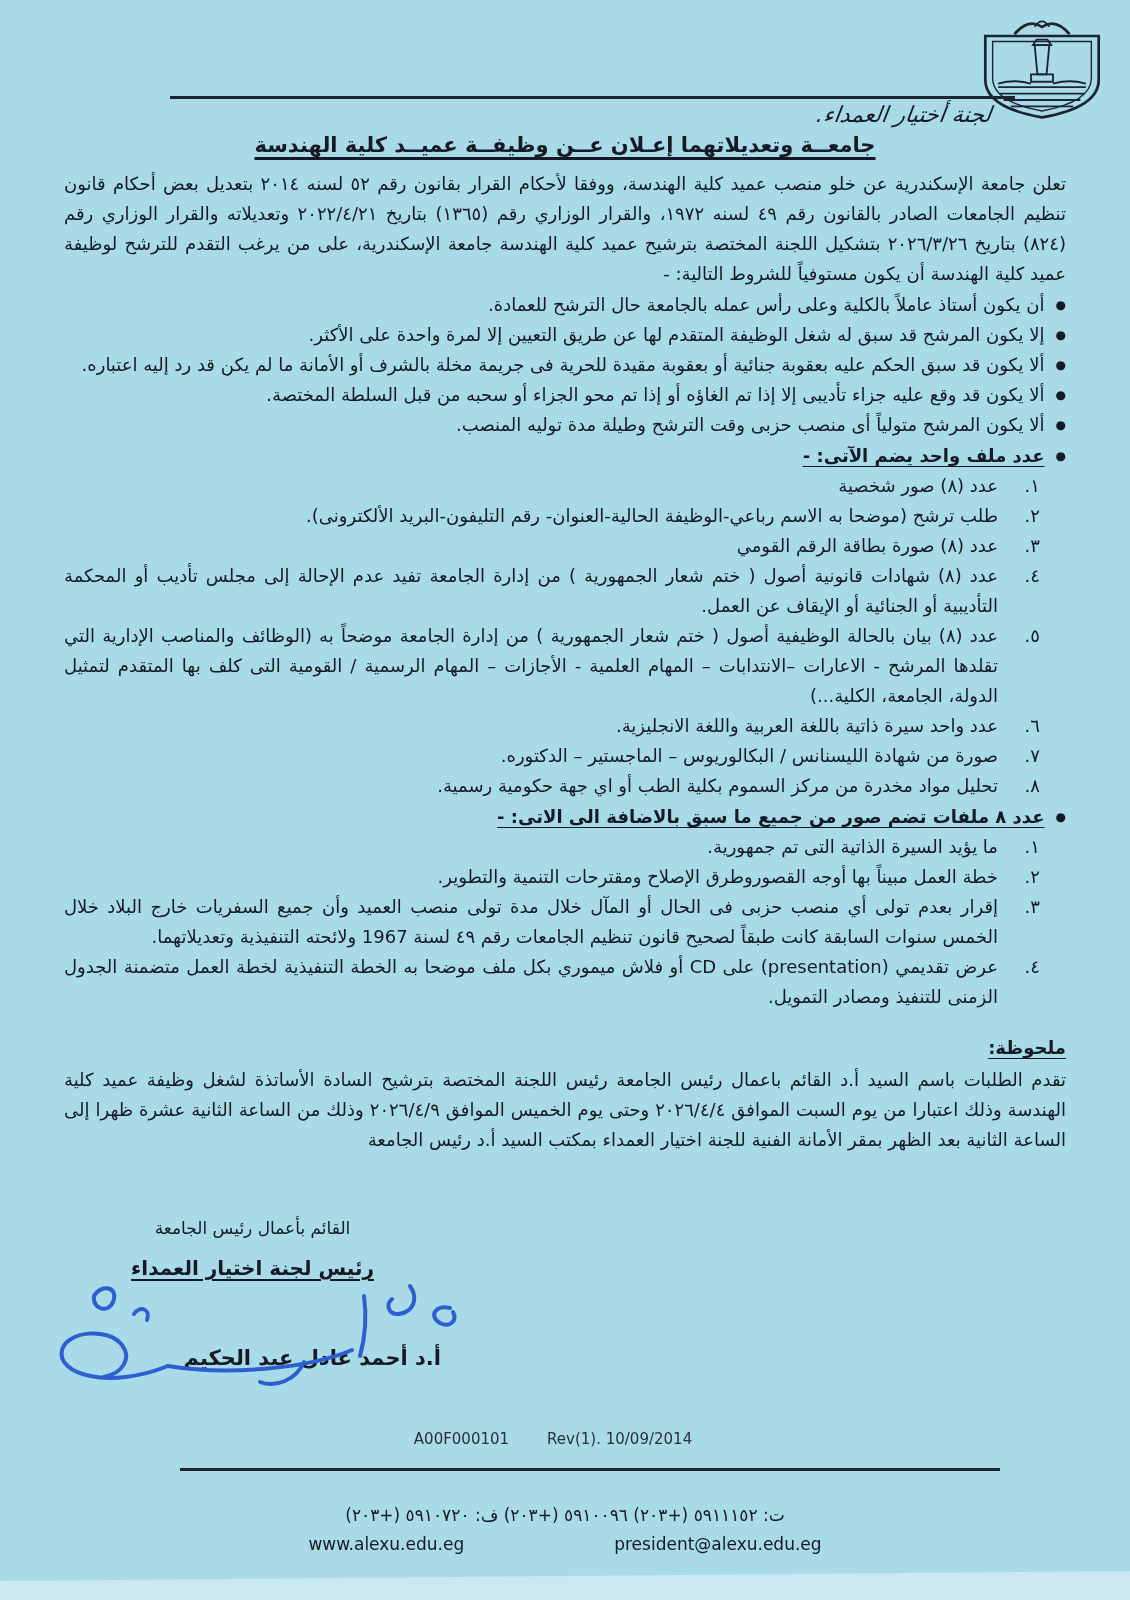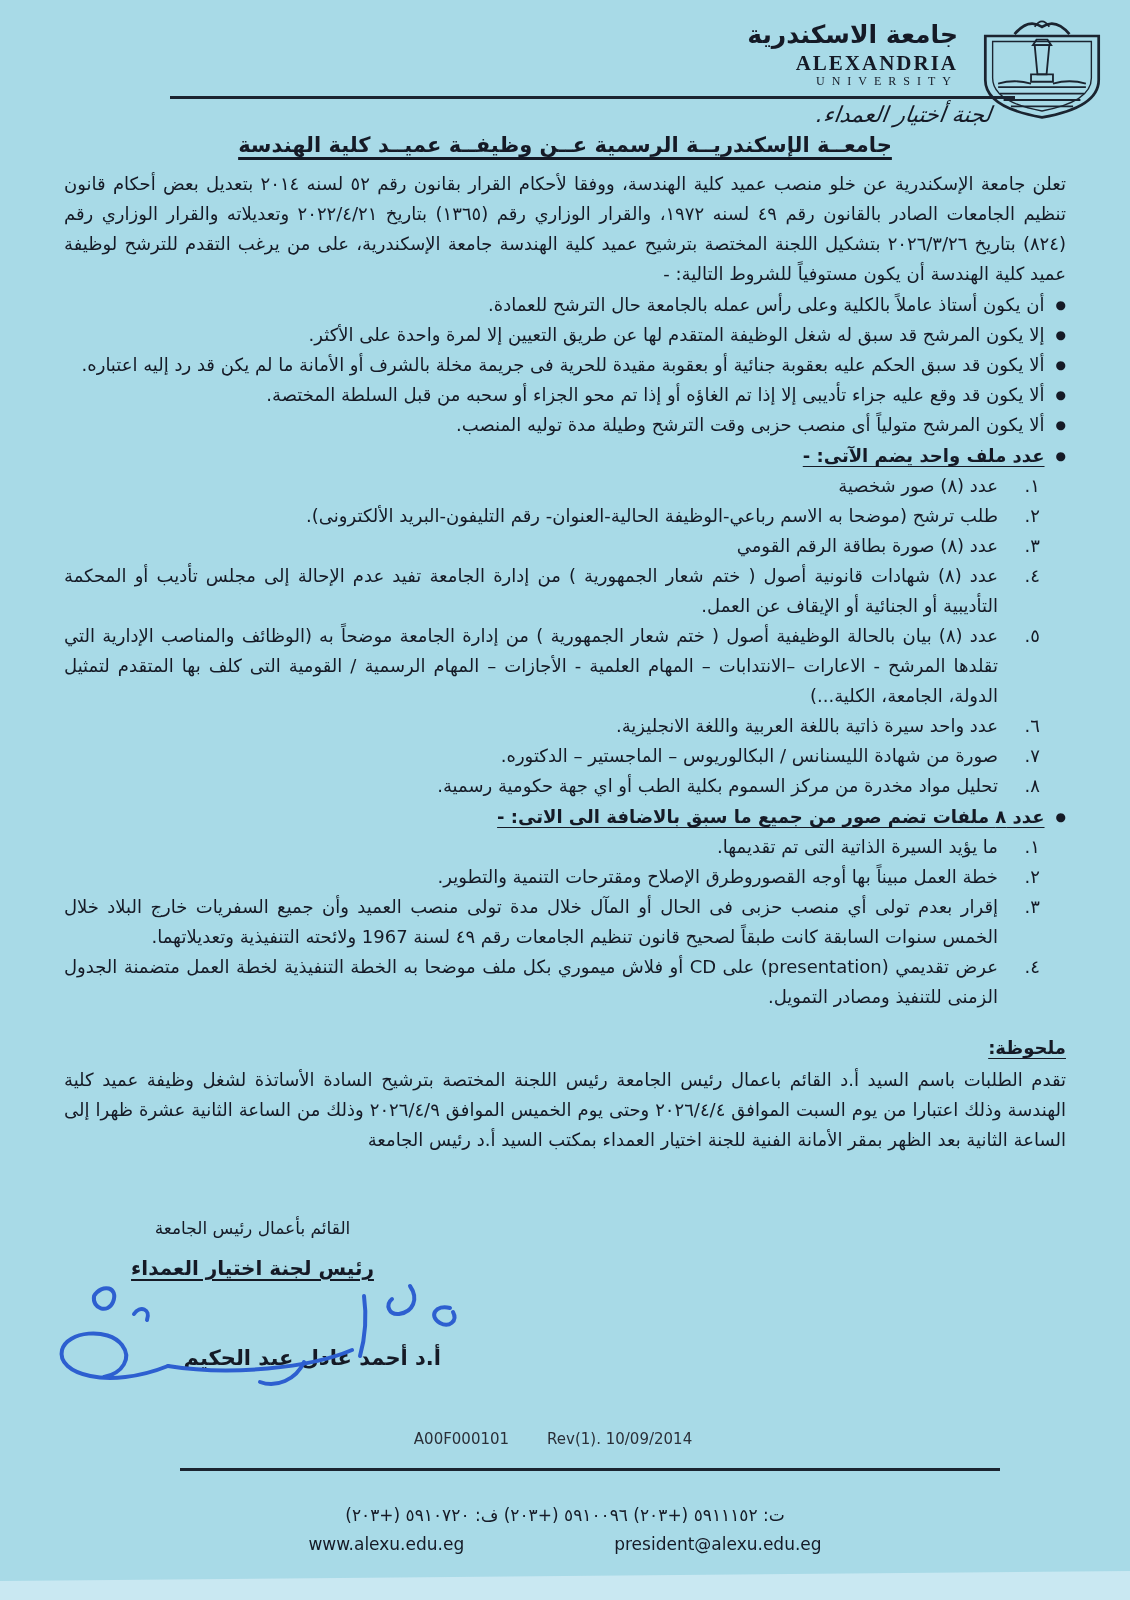--- a/index.html
+++ b/index.html
@@ -61,25 +61,20 @@
     transform:rotate(-.5deg);
   }
 </style>
 </head>
 <body>
 
 <div class="page">
 
   <div class="hdr-line"></div>
 
-  <div class="logo-block">
-    <div class="logo-ar">جامعة الاسكندرية</div>
-    <div class="logo-en1">ALEXANDRIA</div>
-    <div class="logo-en2">UNIVERSITY</div>
-  </div>
 
   <svg class="shield" width="128" height="108" viewBox="0 0 140 118">
     <g stroke="#1b2430" fill="none" stroke-width="3">
       <path d="M8 24 H132 V72 Q132 102 70 113 Q8 102 8 72 Z"></path>
       <path d="M16 30 H124 V70 Q124 96 70 106 Q16 96 16 70 Z" stroke-width="1.5"></path>
 
       <path d="M40 22 Q55 4 70 14 Q85 4 100 22" stroke-width="3"></path>
       <path d="M62 14 Q70 2 78 14" stroke-width="2"></path>
 
       <path d="M60 34 L64 28 H76 L80 34 Z" stroke-width="2"></path>
@@ -88,21 +83,21 @@
 
       <path d="M22 80 H118 M24 87 H116 M28 94 H112 M36 101 H104" stroke-width="2"></path>
       <path d="M22 76 Q40 71 58 76 M82 76 Q100 71 118 76" stroke-width="2"></path>
     </g>
   </svg>
 
   <div class="committee-script">لجنة أختيار العمداء.</div>
 
   <div class="content">
 
-    <h1 class="title">جامعــة الإسكندريــة الرسمية عــن وظيفــة عميــد كلية الهندسة</h1>
+    <h1 class="title">جامعــة وتعديلاتهما إعـلان عــن وظيفــة عميــد كلية الهندسة</h1>
 
     <p class="intro">تعلن جامعة الإسكندرية عن خلو منصب عميد كلية الهندسة، ووفقا لأحكام القرار بقانون رقم ٥٢ لسنه ٢٠١٤ بتعديل بعض أحكام قانون تنظيم الجامعات الصادر بالقانون رقم ٤٩ لسنه ١٩٧٢، والقرار الوزاري رقم (١٣٦٥) بتاريخ ٢٠٢٢/٤/٢١ وتعديلاته والقرار الوزاري رقم (٨٢٤) بتاريخ ٢٠٢٦/٣/٢٦ بتشكيل اللجنة المختصة بترشيح عميد كلية الهندسة جامعة الإسكندرية، على من يرغب التقدم للترشح لوظيفة عميد كلية الهندسة أن يكون مستوفياً للشروط التالية: -</p>
 
     <ul class="blist">
       <li>
         <span class="dot">●</span>
         <span>أن يكون أستاذ عاملاً بالكلية وعلى رأس عمله بالجامعة حال الترشح للعمادة.</span>
       </li>
       <li>
         <span class="dot">●</span>
@@ -164,21 +159,21 @@
     </div>
 
     <div class="sec-head">
       <span class="dot">●</span>
       <span class="bold-u">عدد ٨ ملفات تضم صور من جميع ما سبق بالاضافة الى الاتى: -</span>
     </div>
 
     <div>
       <div class="num-item">
         <span class="num">١.</span>
-        <span>ما يؤيد السيرة الذاتية التى تم تقديمها.</span>
+        <span>ما يؤيد السيرة الذاتية التى تم جمهورية.</span>
       </div>
       <div class="num-item">
         <span class="num">٢.</span>
         <span>خطة العمل مبيناً بها أوجه القصوروطرق الإصلاح ومقترحات التنمية والتطوير.</span>
       </div>
       <div class="num-item">
         <span class="num">٣.</span>
         <span>إقرار بعدم تولى أي منصب حزبى فى الحال أو المآل خلال مدة تولى منصب العميد وأن جميع السفريات خارج البلاد خلال الخمس سنوات السابقة كانت طبقاً لصحيح قانون تنظيم الجامعات رقم ٤٩ لسنة 1967 ولائحته التنفيذية وتعديلاتهما.</span>
       </div>
       <div class="num-item">

